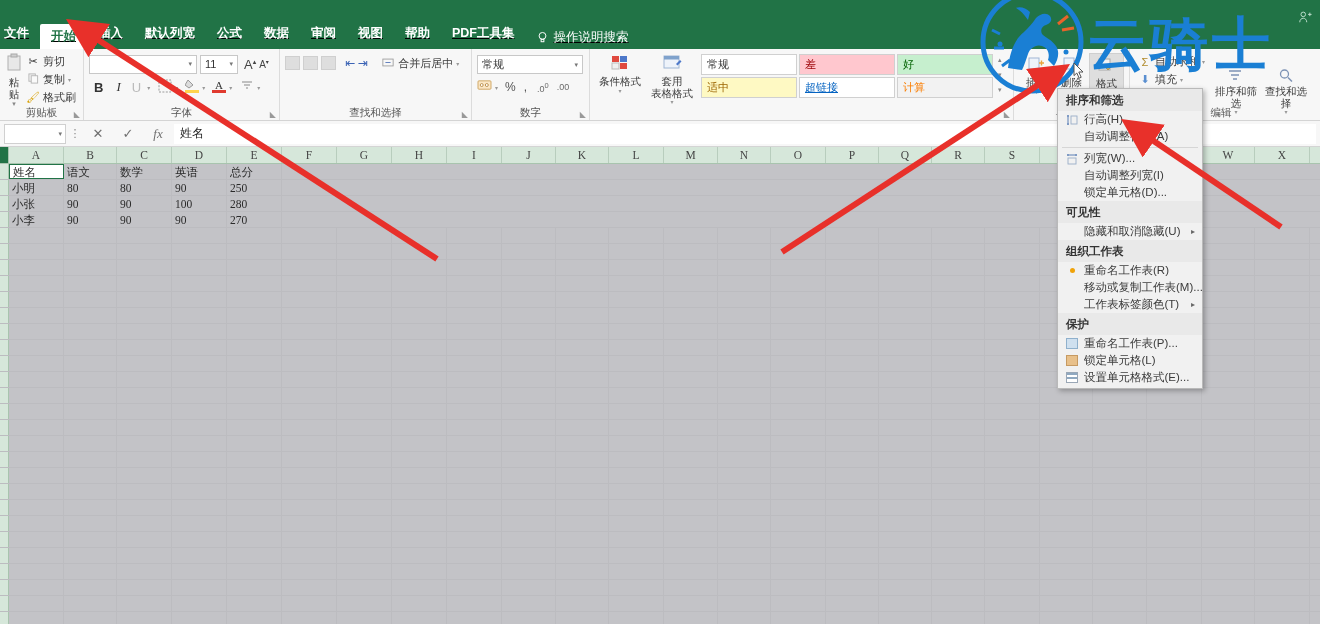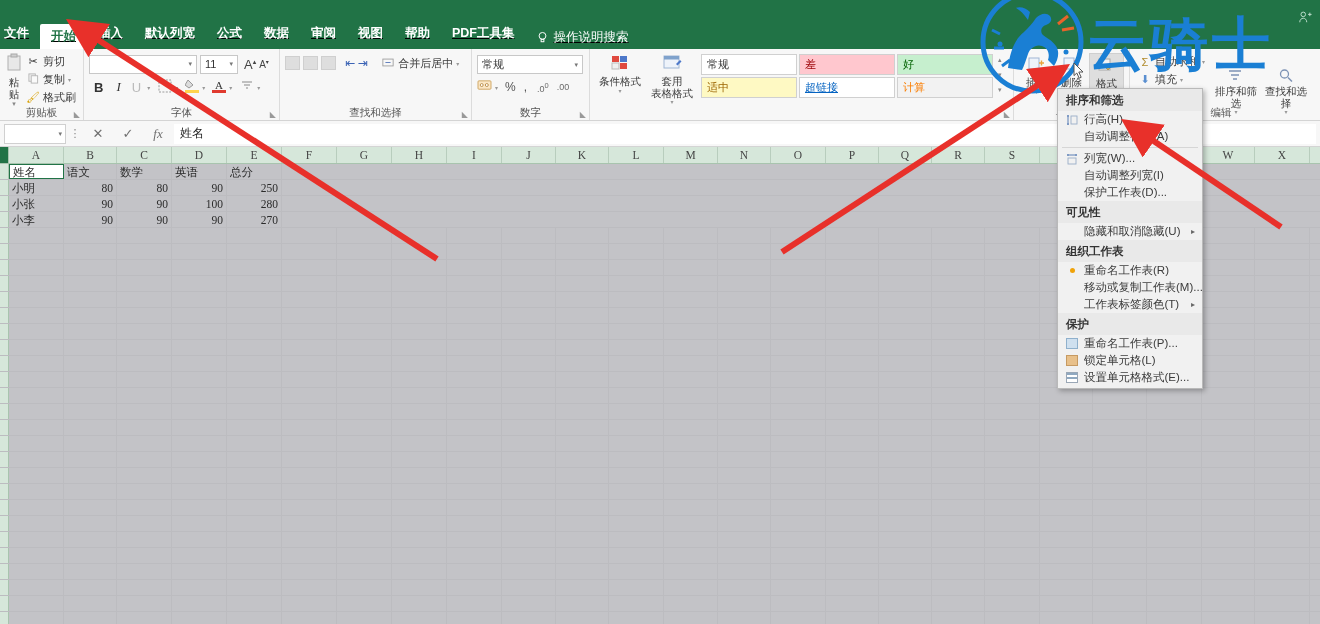--- a/index.html
+++ b/index.html
@@ -84,21 +84,21 @@
   .colhdr { height: 17px; background: #d6e7da; display: flex; border-bottom: 1px solid #a8c4ae; }
   .colhdr .ch { border-right: 1px solid #b8cdbd; text-align: center;
                 font-family: "Liberation Serif", serif; font-size: 11.5px; color: #444;
                 line-height: 17px; }
   .corner { width: 9px; background: #217346; border-right: 1px solid #a8c4ae; flex: none; }
   .rows { position: relative; }
   .row { display: flex; height: 16px; border-bottom: 1px solid #bcbcc0; }
   .rowhdr { width: 9px; background: #d6e7da; border-right: 1px solid #a8c4ae; flex: none; }
   .cell { border-right: 1px solid #bcbcc0; font-size: 11.5px; color: #2b2b2b;
           line-height: 16px; padding: 0 3px; overflow: hidden; white-space: nowrap; }
-  .cell.num { text-align: right; font-family: "Liberation Serif", serif; }
+  .cell.num { font-family: "Liberation Serif", serif; }
   .cell.txt { font-family: "Liberation Serif", serif; }
   .cell.sel { background: #ffffff; border: 1px solid #217346; line-height: 14px; }
 
   
   .ctxmenu {
     position: absolute; left: 1057px; top: 88px; width: 146px;
     background: #f1f1f1; border: 1px solid #b9b9b9;
     box-shadow: 2px 2px 5px rgba(0,0,0,.28); z-index: 40; padding-bottom: 2px;
   }
   .ctx-head { font-size: 11.5px; font-weight: bold; color: #333;
@@ -1231,21 +1231,21 @@
         </svg>
     </span>
     <span class="lbl">列宽(W)...</span>
   </div>
   <div class="ctx-item">
     <span class="mico"></span>
     <span class="lbl">自动调整列宽(I)</span>
   </div>
   <div class="ctx-item">
     <span class="mico"></span>
-    <span class="lbl">保护工作表(D)...</span>
+    <span class="lbl">锁定单元格(D)...</span>
   </div>
 
   <div class="ctx-head">可见性</div>
   <div class="ctx-item">
     <span class="mico"></span>
     <span class="lbl">隐藏和取消隐藏(U)</span>
     <span class="sub">▸</span>
   </div>
 
   <div class="ctx-head">组织工作表</div>

